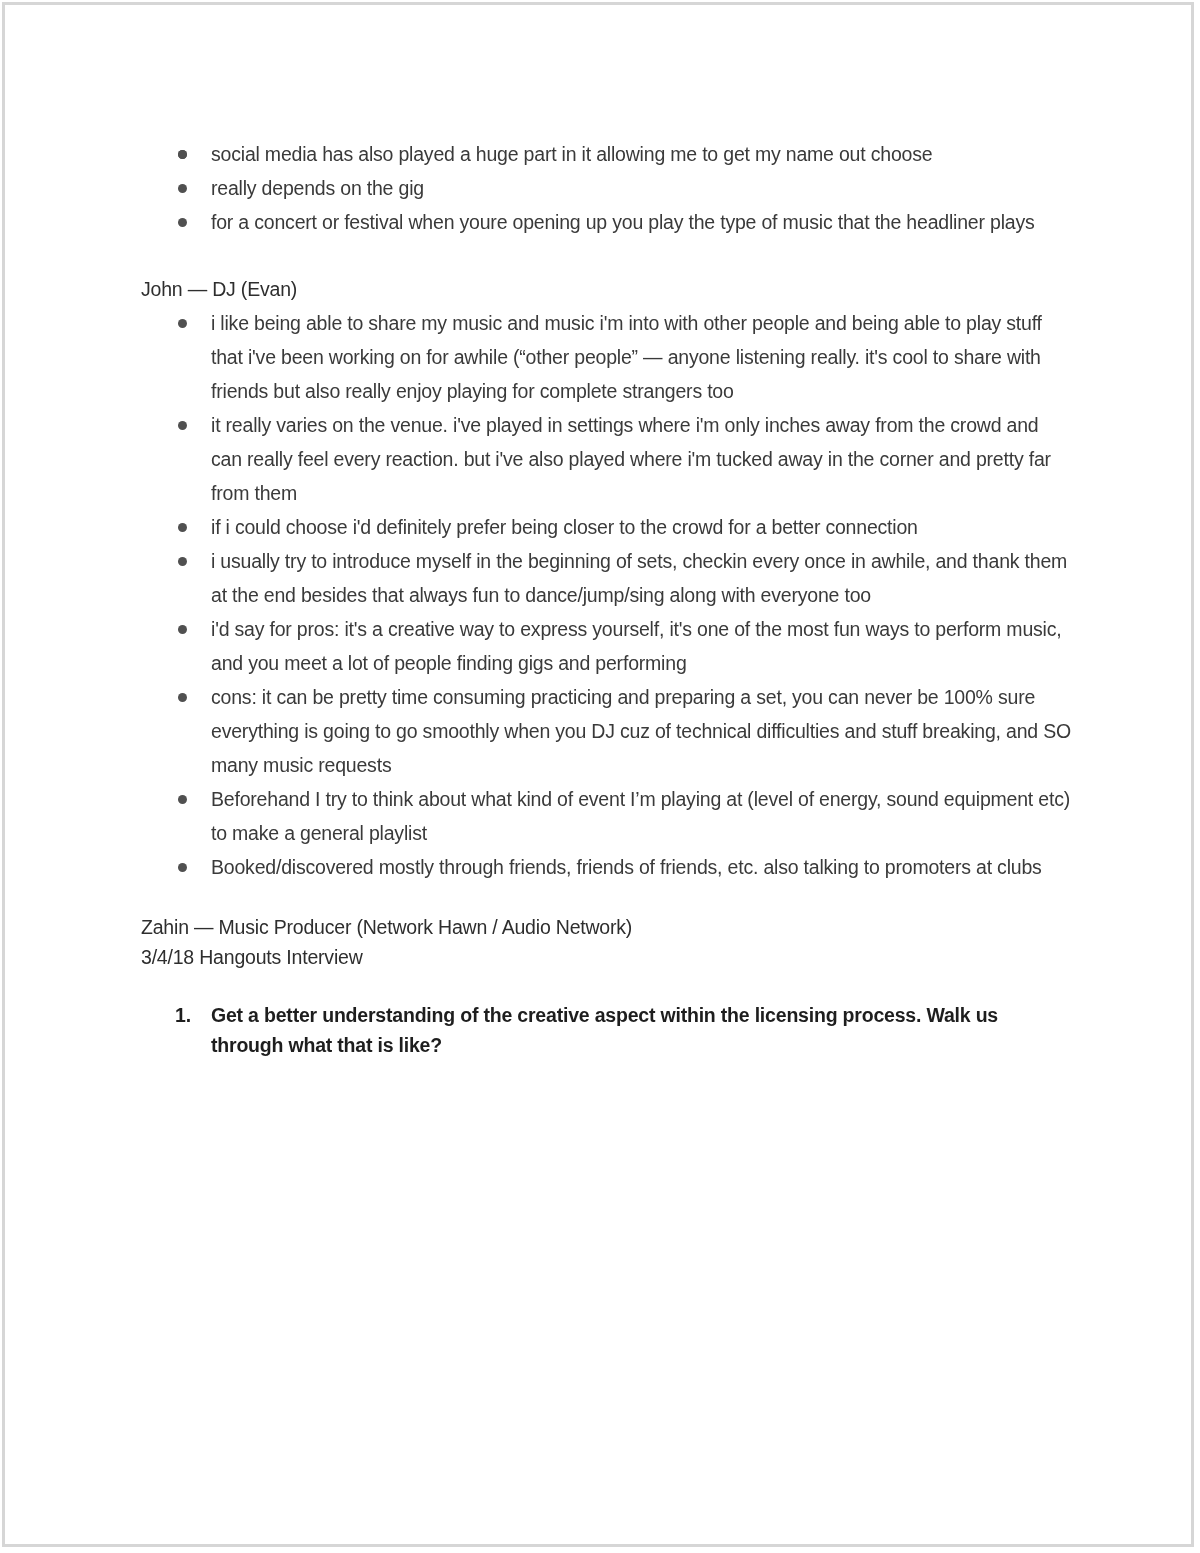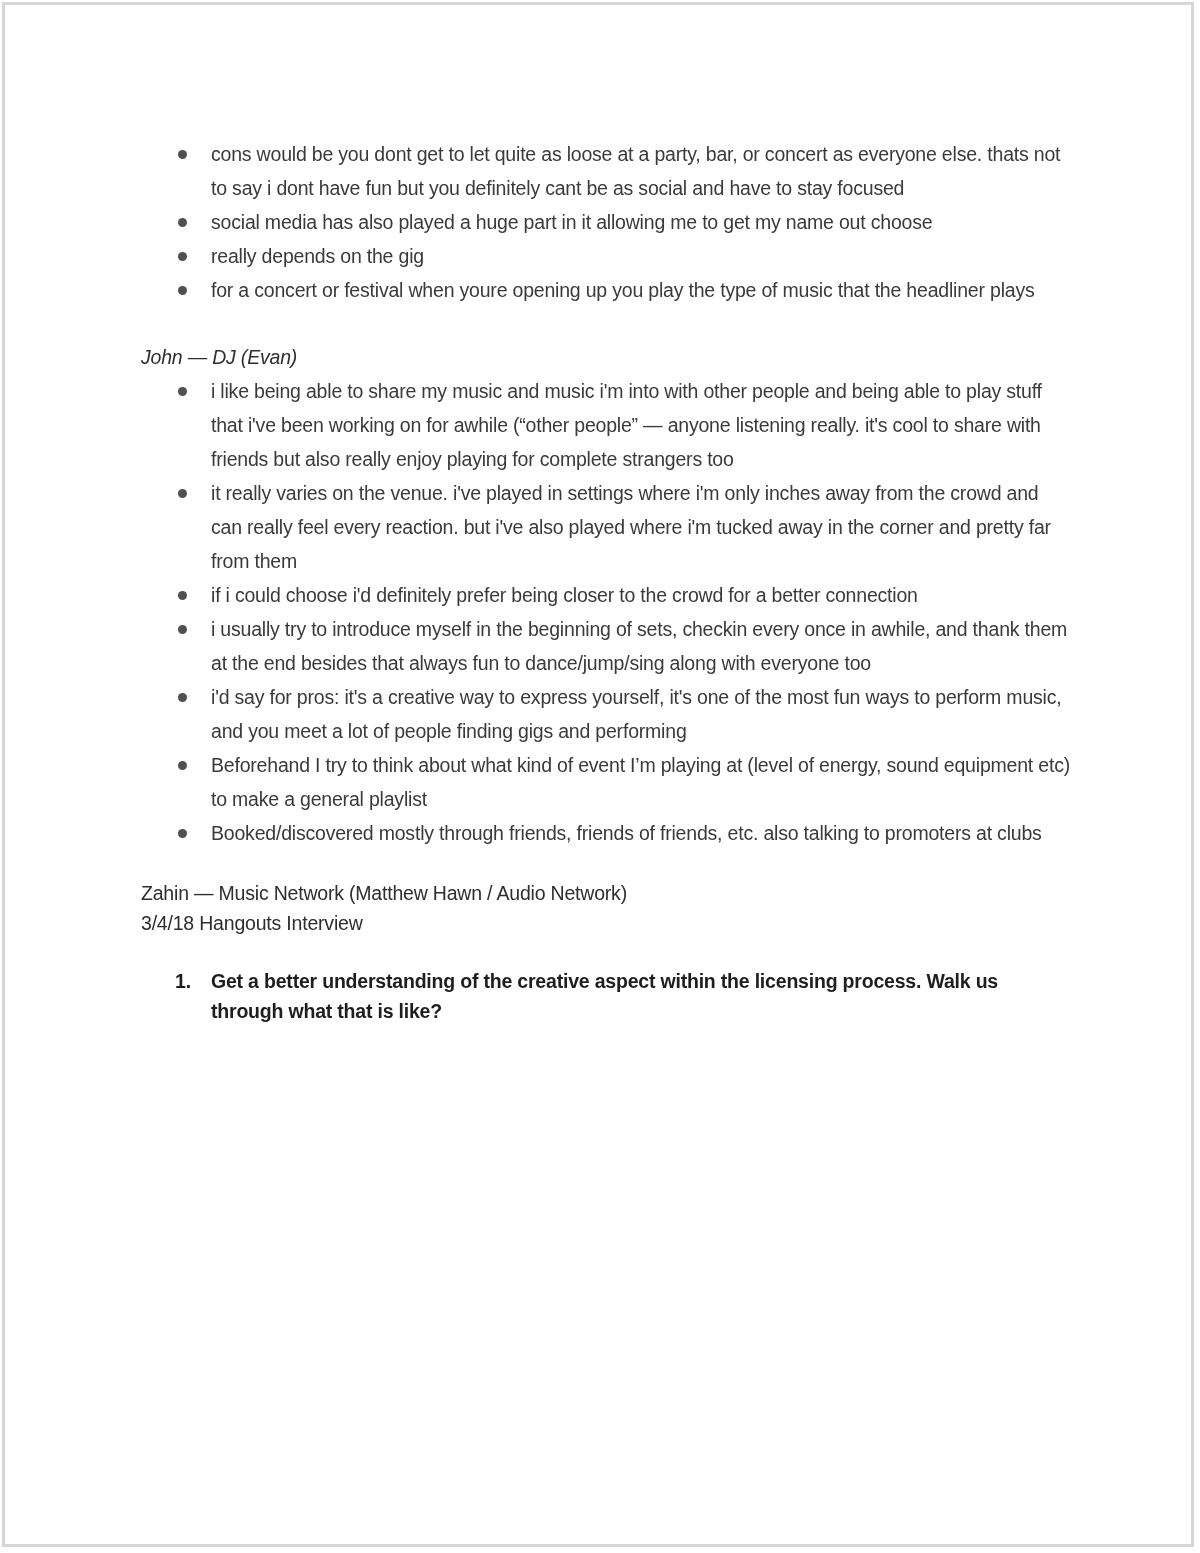--- a/index.html
+++ b/index.html
@@ -14,61 +14,62 @@
       color: #3a3a3a; font-size: 19.5px; letter-spacing: -0.2px;
     }
     ul.bullets { list-style: none; margin: 0; padding: 0; }
     ul.bullets li {
       position: relative; padding-left: 70px; line-height: 34px;
     }
     ul.bullets li .dot {
       position: absolute; left: 37px; top: 13px; width: 9px; height: 9px;
       border-radius: 50%; background: #505050;
     }
-    .heading { line-height: 34px; color: #2e2e2e; font-style: italic; }
+    .heading { line-height: 34px; color: #2e2e2e; }
     .gap1 { height: 33px; }
     .gap2 { height: 28px; }
     .subline { line-height: 30px; color: #2e2e2e; }
     ol.questions { list-style: none; margin: 0; padding: 0; }
     ol.questions li {
       position: relative; padding-left: 70px; line-height: 30px;
       font-weight: bold; color: #1e1e1e;
     }
     ol.questions li .num { position: absolute; left: 34px; top: 0; }
   </style>
 </head>
 <body>
 
 <div class="page-frame"></div>
 
 <div class="content">
 
   <ul class="bullets">
-    <li><span class="dot"></span><span>cons would be you dont get to let quite as loose at a party, bar, or concert as everyone else. thats not to say i dont have fun but you definitely cant be as social and have to stay focused</span></li>
+    <li><span class="dot"></span></li>
     <li><span class="dot"></span><span>social media has also played a huge part in it allowing me to get my name out choose</span></li>
     <li><span class="dot"></span><span>really depends on the gig</span></li>
     <li><span class="dot"></span><span>for a concert or festival when youre opening up you play the type of music that the headliner plays</span></li>
   </ul>
 
   <div class="gap1"></div>
 
   <div class="heading">John — DJ (Evan)</div>
   <ul class="bullets">
     <li><span class="dot"></span><span>i like being able to share my music and music i'm into with other people and being able to play stuff that i've been working on for awhile (“other people” — anyone listening really. it's cool to share with friends but also really enjoy playing for complete strangers too</span></li>
     <li><span class="dot"></span><span>it really varies on the venue. i've played in settings where i'm only inches away from the crowd and can really feel every reaction. but i've also played where i'm tucked away in the corner and pretty far from them</span></li>
     <li><span class="dot"></span><span>if i could choose i'd definitely prefer being closer to the crowd for a better connection</span></li>
     <li><span class="dot"></span><span>i usually try to introduce myself in the beginning of sets, checkin every once in awhile, and thank them at the end besides that always fun to dance/jump/sing along with everyone too</span></li>
     <li><span class="dot"></span><span>i'd say for pros: it's a creative way to express yourself, it's one of the most fun ways to perform music, and you meet a lot of people finding gigs and performing</span></li>
+    <li><span class="dot"></span><span>cons: it can be pretty time consuming practicing and preparing a set, you can never be 100% sure everything is going to go smoothly when you DJ cuz of technical difficulties and stuff breaking, and SO many music requests</span></li>
     <li><span class="dot"></span><span>Beforehand I try to think about what kind of event I’m playing at (level of energy, sound equipment etc) to make a general playlist</span></li>
     <li><span class="dot"></span><span>Booked/discovered mostly through friends, friends of friends, etc. also talking to promoters at clubs</span></li>
   </ul>
 
   <div class="gap2"></div>
 
-  <div class="subline">Zahin — Music Network (Matthew Hawn / Audio Network)</div>
+  <div class="subline">Zahin — Music Producer (Network Hawn / Audio Network)</div>
   <div class="subline">3/4/18 Hangouts Interview</div>
 
   <div class="gap2"></div>
 
   <ol class="questions">
     <li>
       <span class="num">1.</span>
       <span>Get a better understanding of the creative aspect within the licensing process. Walk us through what that is like?</span>
     </li>
   </ol>

